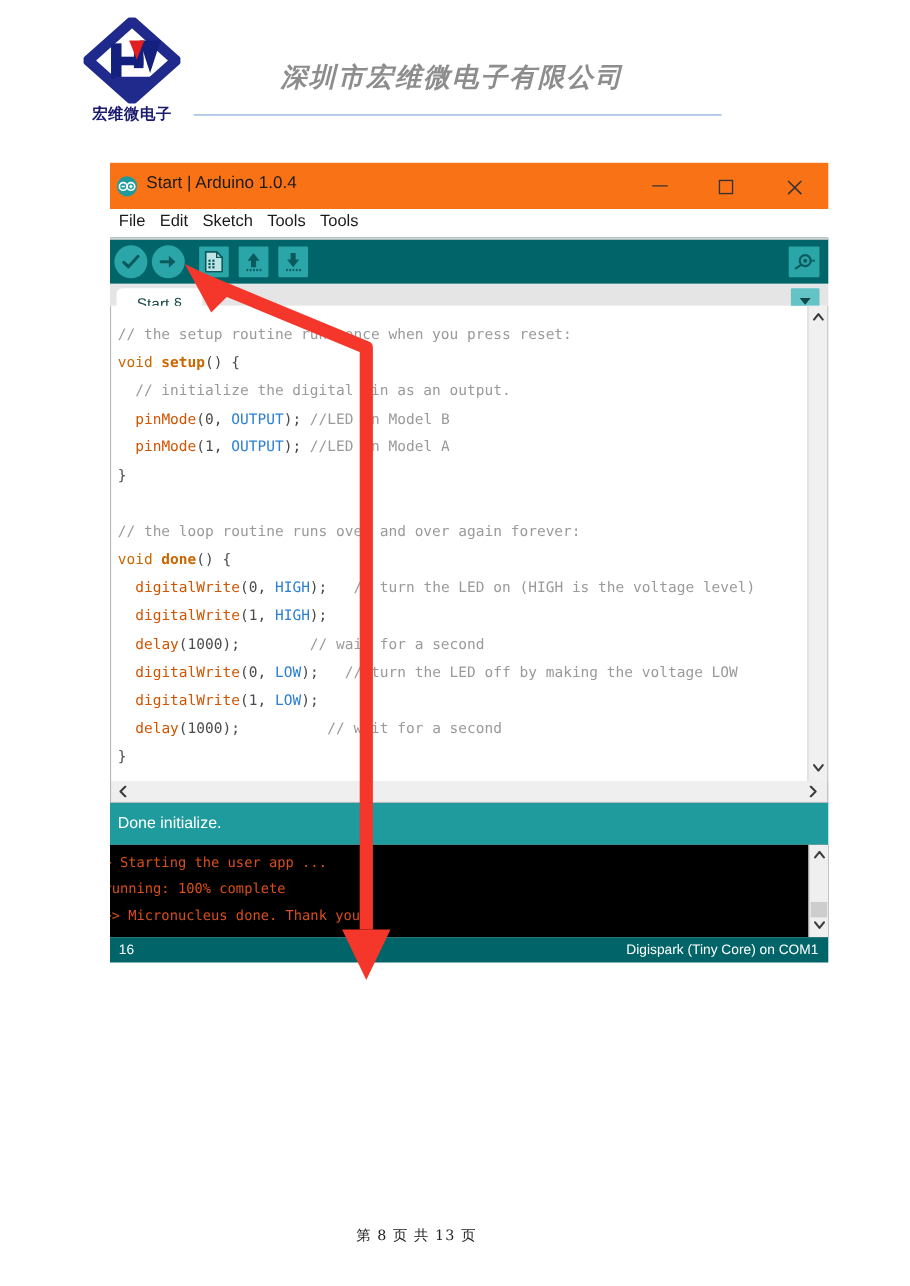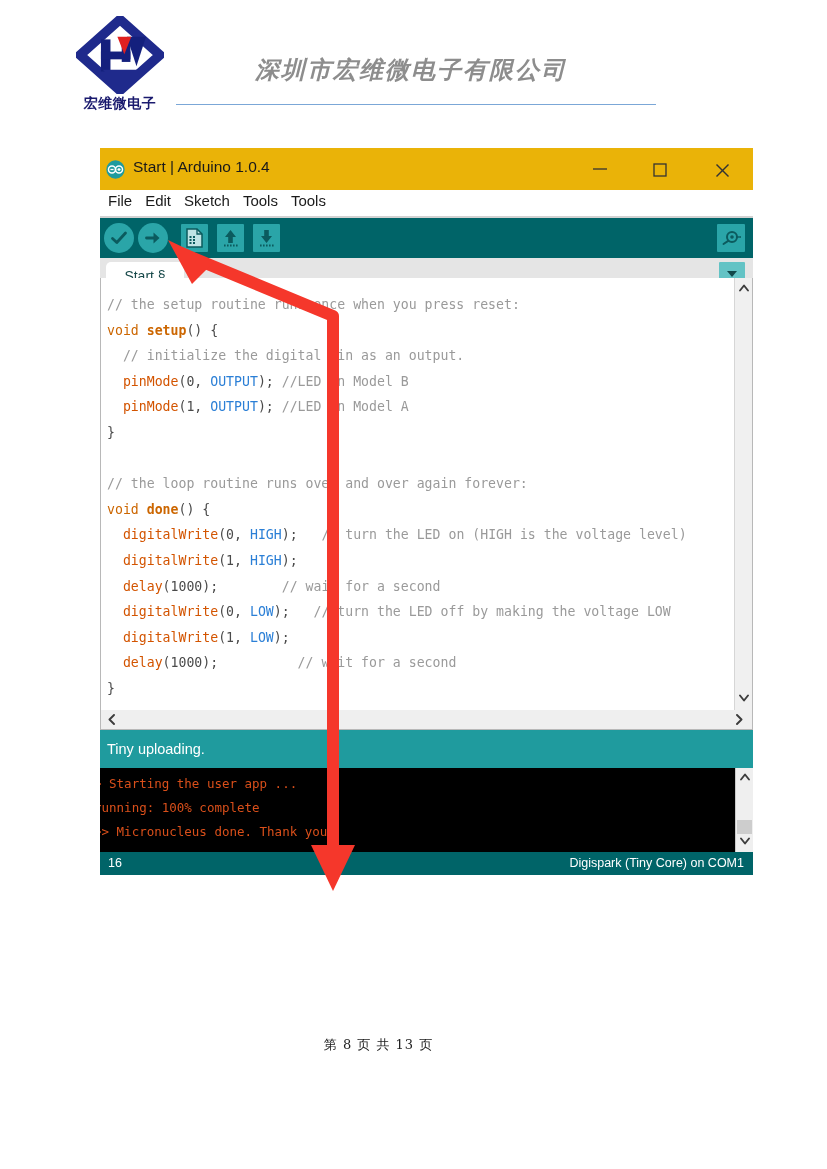--- a/index.html
+++ b/index.html
@@ -68,21 +68,21 @@
     position: absolute;
     left: 100px; top: 148px;
     width: 653px;
     background: #ffffff;
   }
 
   
   #title-bar {
     position: relative;
     height: 42px;
-    background: #eab308;
+    background: #f97316;
   }
   #arduino-logo-icon {
     position: absolute;
     left: 5px; top: 11px;
     width: 21px; height: 21px;
   }
   #window-title {
     position: absolute;
     left: 33px; top: 10px;
     font-size: 15.5px;
@@ -315,21 +315,21 @@
     position: absolute;
     left: 0; top: 0;
     width: 827px; height: 1169px;
     pointer-events: none;
   }
 
   
   #page-footer {
     position: absolute;
     left: 0;
-    top: 1036px;
+    top: 1114px;
     width: 757px;
     text-align: center;
     font-family: "DejaVu Serif", serif;
     font-size: 13px;
     color: #222222;
     letter-spacing: 1px;
   }
 </style>
 </head>
 <body>
@@ -513,21 +513,21 @@
         <path d="M6 1 L1.5 5.5 L6 10" fill="none" stroke="#3c3c3c" stroke-width="1.9" stroke-linecap="round" stroke-linejoin="round"></path>
       </svg>
     </div>
     <div class="sb-arrow" id="h-right">
       <svg width="8" height="11" viewBox="0 0 8 11">
         <path d="M2 1 L6.5 5.5 L2 10" fill="none" stroke="#3c3c3c" stroke-width="1.9" stroke-linecap="round" stroke-linejoin="round"></path>
       </svg>
     </div>
   </div>
 
-  <div id="status-msg">Tiny uploading.</div>
+  <div id="status-msg">Done initialize.</div>
 
   <div id="console-wrap">
     <div id="console-text">
         <div class="console-line">&gt; Starting the user app ...</div>
         <div class="console-line">running: 100% complete</div>
         <div class="console-line">&gt;&gt; Micronucleus done. Thank you!</div>
       </div>
     <div id="console-scroll">
       <div class="sb-arrow" id="c-up">
         <svg width="10" height="8" viewBox="0 0 10 8">

